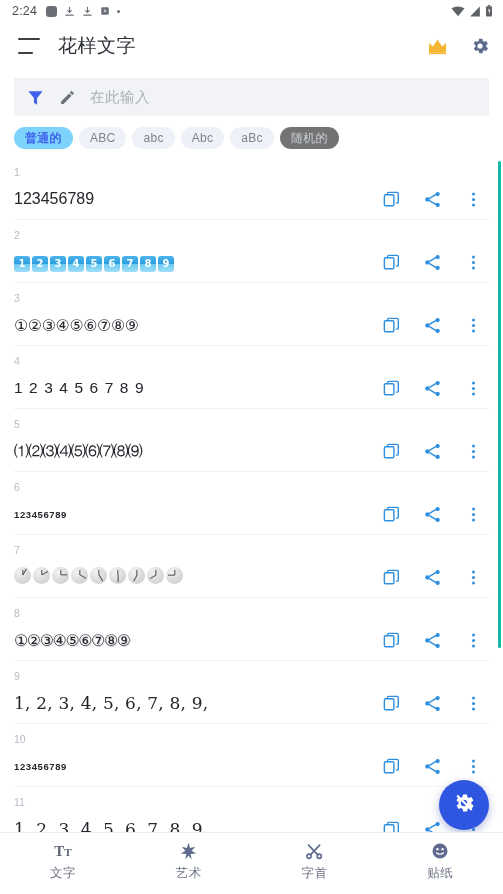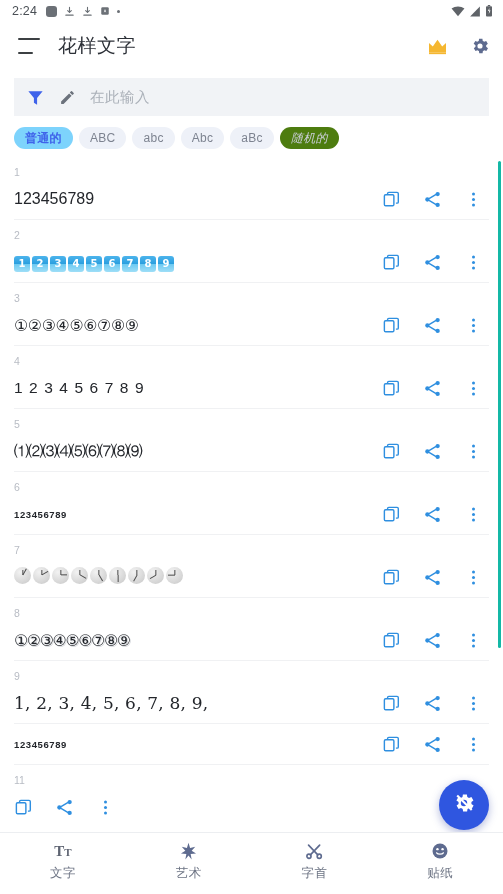--- a/index.html
+++ b/index.html
@@ -47,21 +47,21 @@
   .search-ph { margin-left: 14px; font-size: 14.5px; color: #aab0b8; letter-spacing: .5px; }
 
   
   .chips { display: flex; align-items: center; gap: 6px; padding: 11px 14px 0 14px; }
   .chip {
     height: 22px; padding: 0 11px; border-radius: 11px; background: #eef1f8;
     font-size: 12px; color: #7d8390; display: flex; align-items: center;
     letter-spacing: .3px; cursor: pointer; white-space: nowrap;
   }
   .chip.active { background: #7dd3fc; color: #3f63ea; font-weight: bold; }
-  .chip.faded { background: #4d7c0f; color: #c9ced8; font-style: italic; }
+  .chip.faded { background: #737373; color: #c9ced8; }
 
   
   .list-area { position: relative; margin-top: 8px; height: 678px; overflow: hidden; }
   .row { position: relative; padding: 0 14px 0 14px; }
   .row-num { font-size: 10.5px; color: #b8bcc4; padding-top: 9px; line-height: 13px; }
   .row-body { display: flex; align-items: center; min-height: 40px; }
   .row-text { flex: 1; color: #23262b; white-space: nowrap;
               overflow: hidden; font-family: "DejaVu Sans", "Liberation Sans", sans-serif; }
   .row-actions { display: flex; align-items: center; gap: 22px; padding-right: 6px; }
   .act { cursor: pointer; display: inline-flex; align-items: center; justify-content: center; }
@@ -516,20 +516,21 @@
                   <circle cx="12" cy="5" r="1.9"></circle>
                   <circle cx="12" cy="12" r="1.9"></circle>
                   <circle cx="12" cy="19" r="1.9"></circle>
                 </svg>
               </span>
             </div>
           </div>
         </div>
         <div class="divider"></div>
         <div class="row">
+          <div class="row-num">10</div>
           <div class="row-body">
             <div class="row-text st-small">123456789</div>
             <div class="row-actions">
               <span class="act">
                 <svg width="19" height="19" viewBox="0 0 24 24" fill="none" stroke="#2f8fe0" stroke-width="1.8">
                   <rect x="3" y="6" width="12" height="14" rx="1.6"></rect>
                   <path d="M7 6V4.6A1.6 1.6 0 018.6 3H19a1.6 1.6 0 011.6 1.6V15A1.6 1.6 0 0119 16.6h-1.4"></path>
                 </svg>
               </span>
               <span class="act">
@@ -547,20 +548,21 @@
                   <circle cx="12" cy="19" r="1.9"></circle>
                 </svg>
               </span>
             </div>
           </div>
         </div>
         <div class="divider"></div>
         <div class="row">
           <div class="row-num">11</div>
           <div class="row-body">
+            <div class="row-text st-dot">1. 2. 3. 4. 5. 6. 7. 8. 9.</div>
             <div class="row-actions">
               <span class="act">
                 <svg width="19" height="19" viewBox="0 0 24 24" fill="none" stroke="#2f8fe0" stroke-width="1.8">
                   <rect x="3" y="6" width="12" height="14" rx="1.6"></rect>
                   <path d="M7 6V4.6A1.6 1.6 0 018.6 3H19a1.6 1.6 0 011.6 1.6V15A1.6 1.6 0 0119 16.6h-1.4"></path>
                 </svg>
               </span>
               <span class="act">
                 <svg width="19" height="19" viewBox="0 0 24 24" fill="#2f8fe0">
                   <circle cx="18.5" cy="5.2" r="2.7"></circle>

